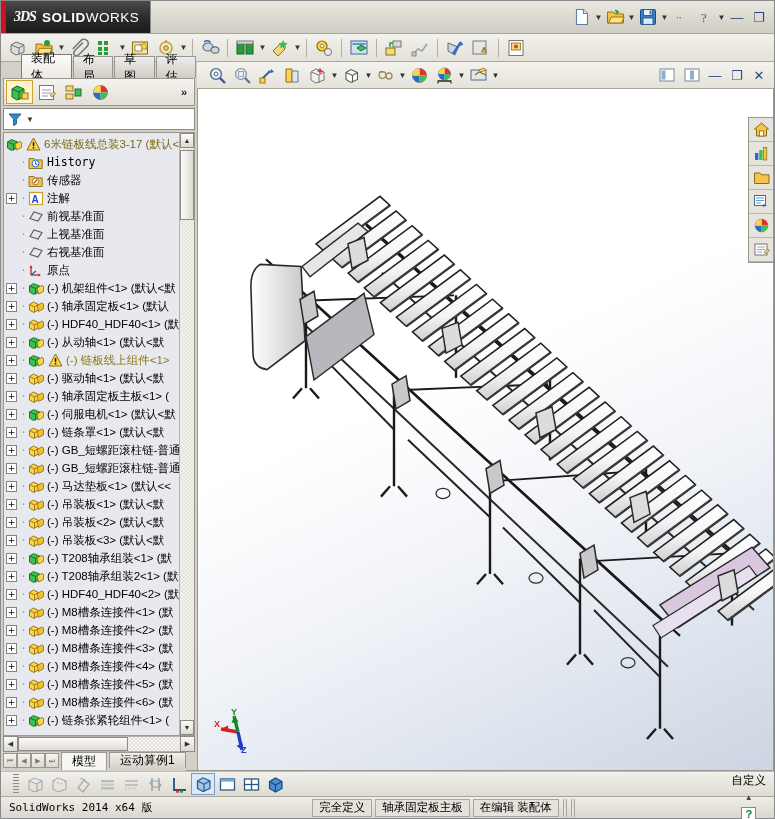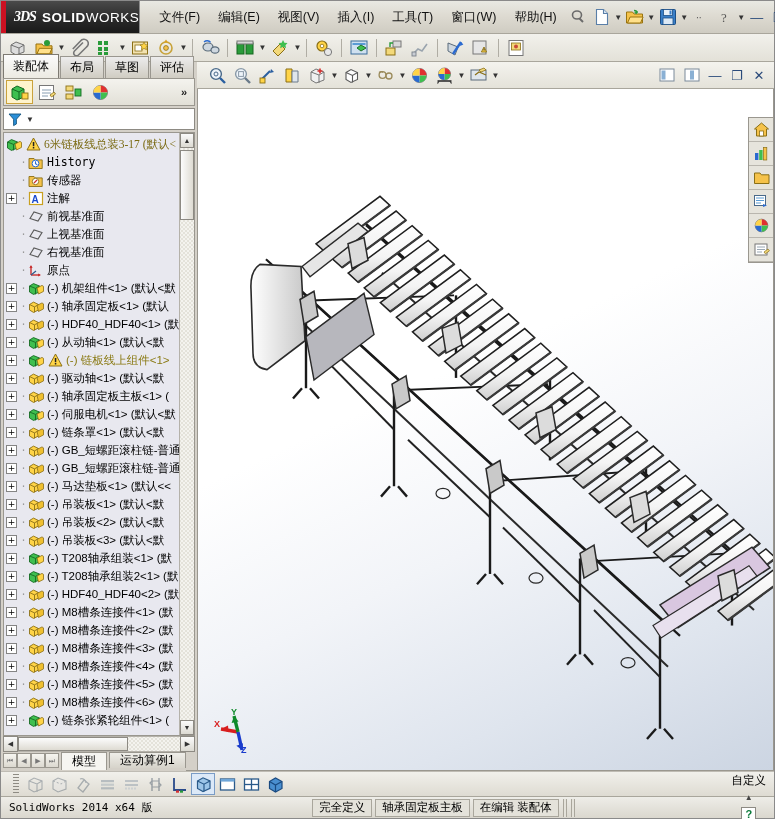--- a/index.html
+++ b/index.html
@@ -87,21 +87,21 @@
   
   .content { flex: 1; display: flex; position: relative; min-height: 0; }
 
   
   .leftpanel {
     width: 196px; display: flex; flex-direction: column;
     background: #d4d0c8;
     position: relative;
   }
   .cmdtabs {
-    height: 16px; display: flex; align-items: flex-end; padding-left: 2px;
+    height: 16px; display: flex; align-items: flex-end; padding-left: 20px;
     background: #d4d0c8;
   }
   .cmdtab {
     height: 22px; padding: 0 9px; display: flex; align-items: center;
     font-size: 12px; color: #000;
     background: linear-gradient(to bottom,#ececec,#d0ccc2);
     border: 1px solid #9a978f; border-bottom: none;
     margin-right: 1px;
   }
   .cmdtab.active {
@@ -132,21 +132,21 @@
     border: 1px solid #9a978f;
     overflow: hidden; position: relative;
     display: flex;
   }
   .treeinner { flex:1; padding: 2px 0 0 2px; overflow:hidden; }
   .trow {
     height: 18px; display: flex; align-items: center; white-space: nowrap;
     font-family: "DejaVu Sans Mono", monospace; font-size: 11px; color: #000;
   }
   .trow .lbl { font-family:"Liberation Sans", sans-serif; font-size:11.5px; }
-  .trow.root .lbl { color:#7a6a12;font-family:Liberation Serif, serif; }
+  .trow.root .lbl { color:#7a6a12; }
   .trow.warn .lbl { color:#8a7a14; }
   .plus {
     width: 11px; height: 11px; border: 1px solid #848484; background: #fff;
     font-size: 9px; line-height: 9px; text-align: center; color: #000;
     margin-right: 2px; font-family: "DejaVu Sans", sans-serif; flex:none;
   }
   .noplus { width: 13px; flex:none; }
   .dotline { width: 9px; flex:none; text-align:center; color:#9a9a9a; font-size:10px; }
   .ticon { width: 16px; height: 15px; margin-right:3px; flex:none; display:flex; align-items:center; justify-content:center; }
 
@@ -256,35 +256,20 @@
 </style>
 </head>
 <body>
 
 <div id="app">
 
   <div class="titlebar">
     <div class="sw-logo">
       <span class="ds">3DS</span>
       <span class="name"><span>SOLID</span><span class="light">WORKS</span></span>
-    </div>
-    <div class="menubar">
-      <div class="menuitem">文件(F)</div>
-      <div class="menuitem">编辑(E)</div>
-      <div class="menuitem">视图(V)</div>
-      <div class="menuitem">插入(I)</div>
-      <div class="menuitem">工具(T)</div>
-      <div class="menuitem">窗口(W)</div>
-      <div class="menuitem">帮助(H)</div>
-      <div class="tb-icon">
-        <svg width="16" height="16" viewBox="0 0 16 16">
-            <ellipse cx="7" cy="6" rx="4.5" ry="4" fill="none" stroke="#6b6b6b" stroke-width="1.6"></ellipse>
-            <line x1="9.5" y1="9.5" x2="13" y2="13" stroke="#6b6b6b" stroke-width="2"></line>
-          </svg>
-      </div>
     </div>
 
     <div class="title-right">
       <div class="tb-icon">
         <svg width="18" height="18" viewBox="0 0 18 18">
             <path d="M3.5 1.5h7l4 4v11h-11z" fill="#ffffff" stroke="#5a7fa8" stroke-width="1.1"></path>
             <path d="M10.5 1.5v4h4" fill="#dce8f4" stroke="#5a7fa8" stroke-width="1.1"></path>
           </svg>
       </div>
       <div class="caret">▼</div>

